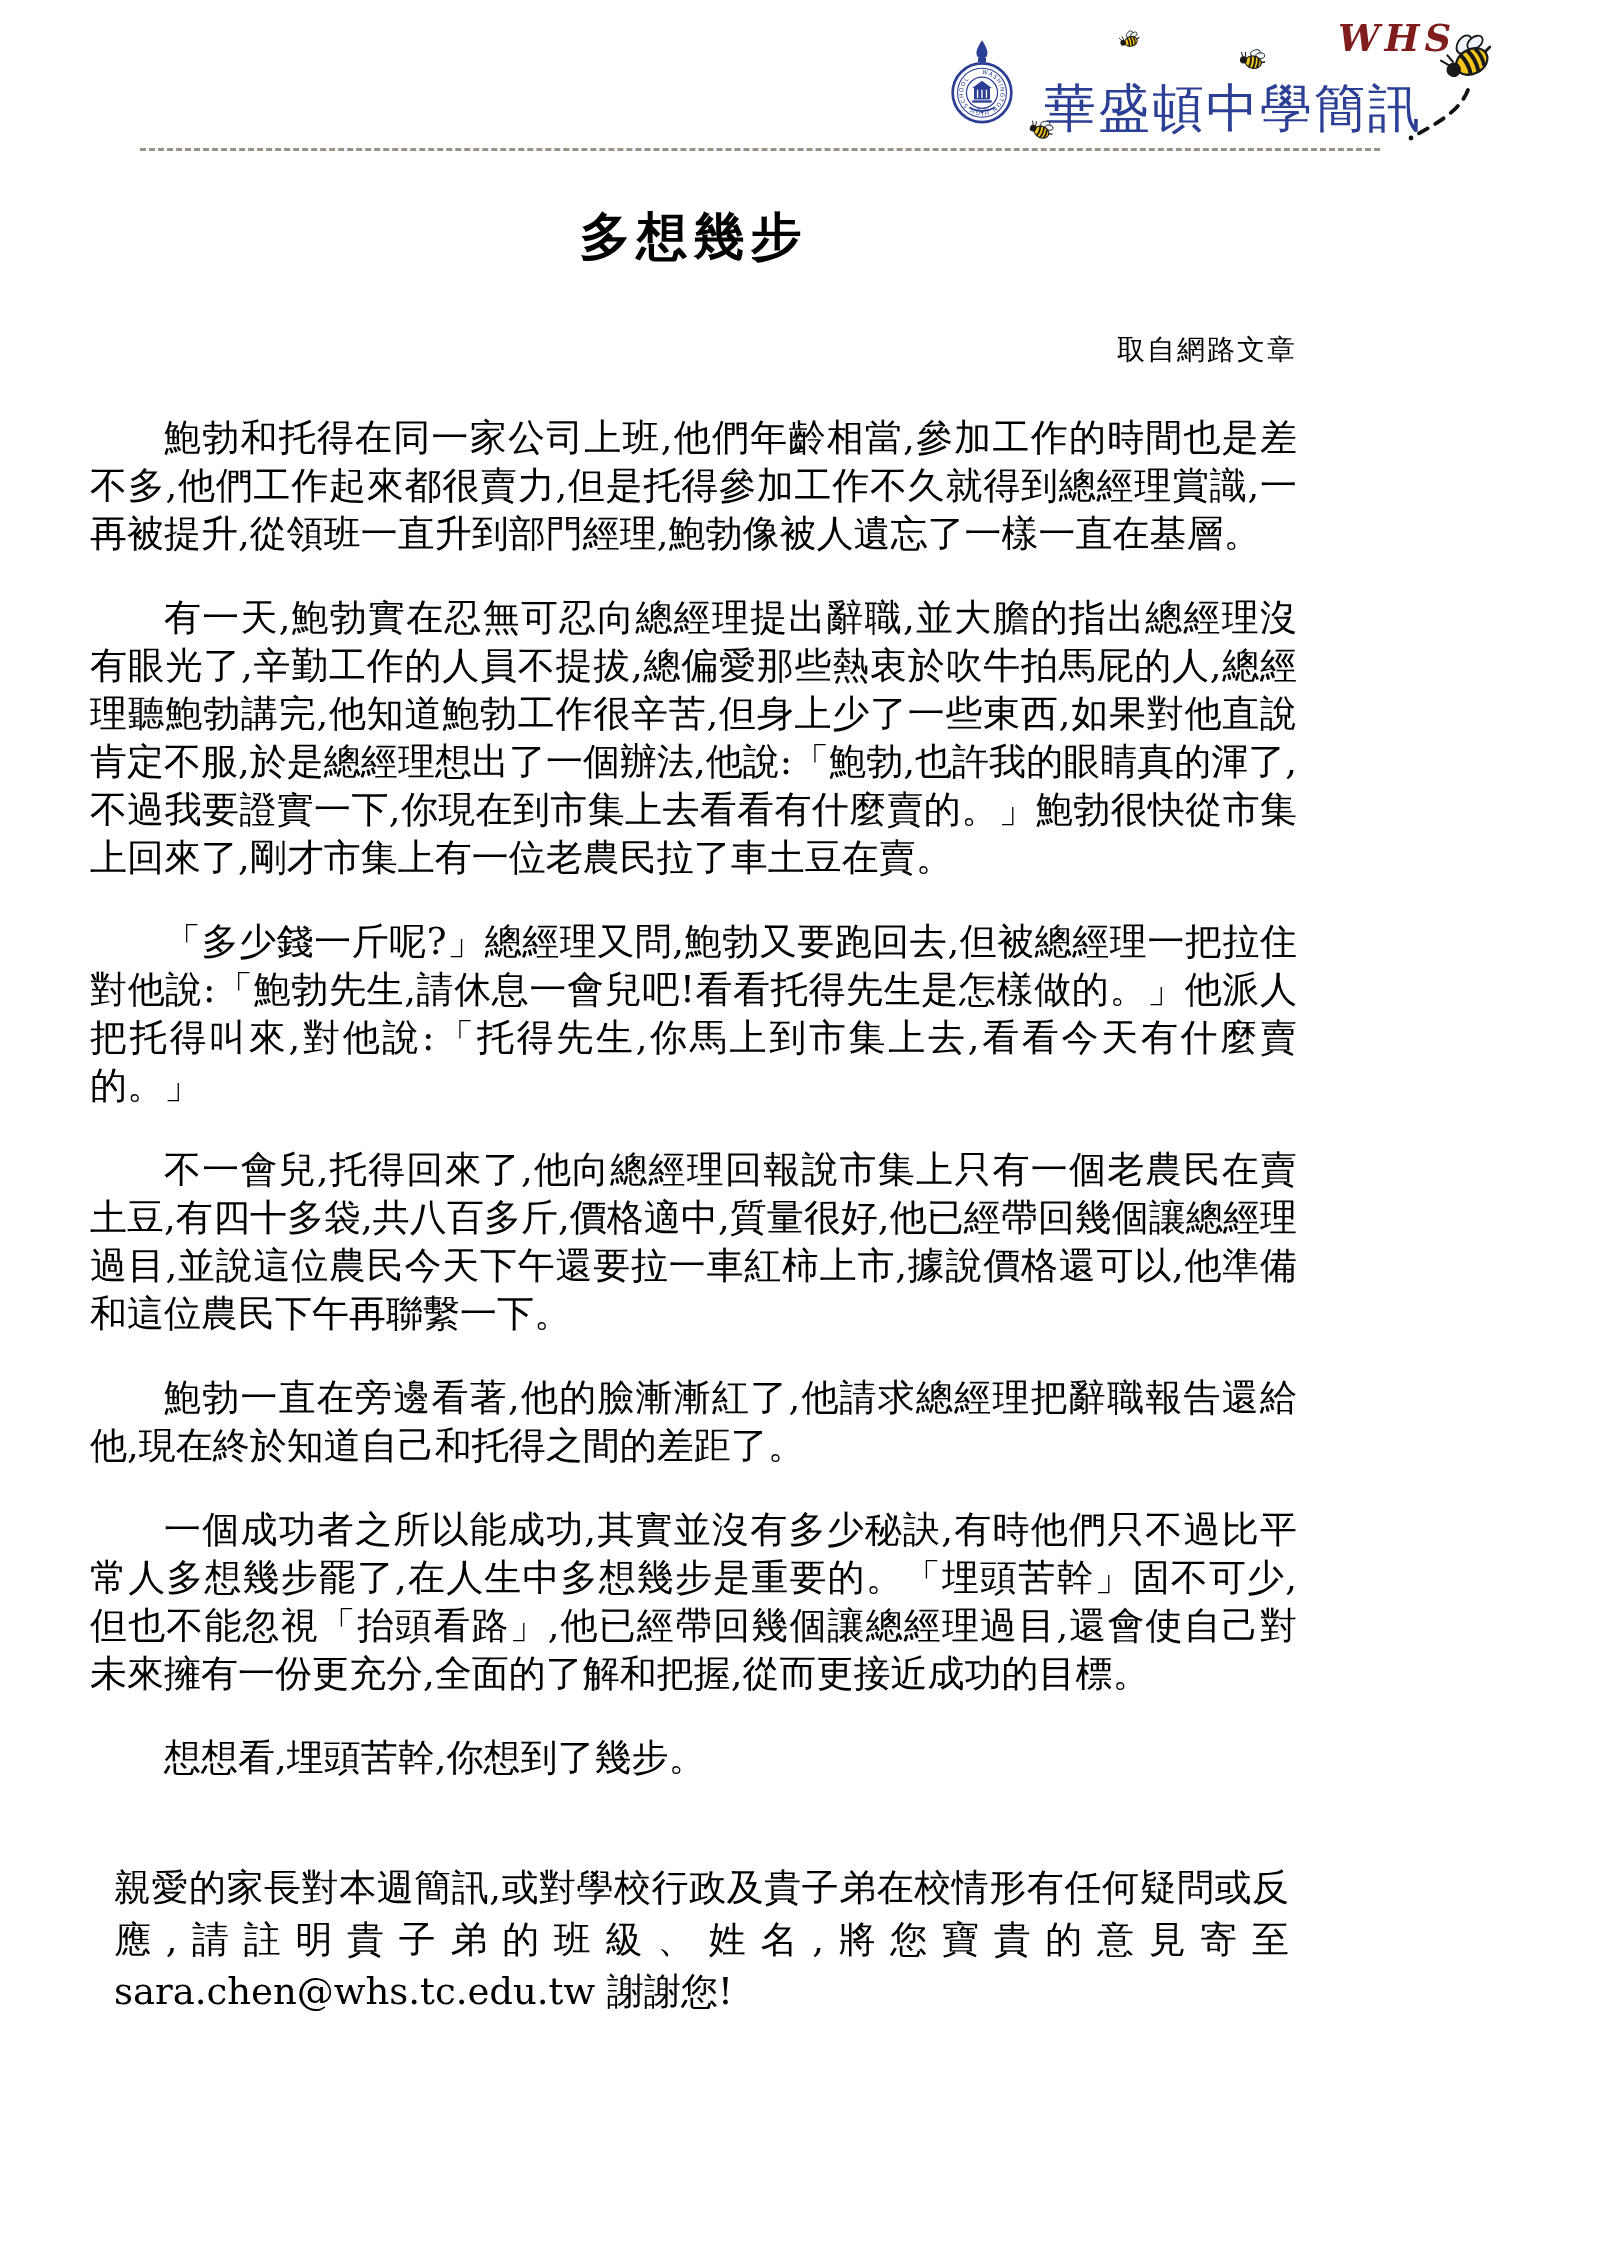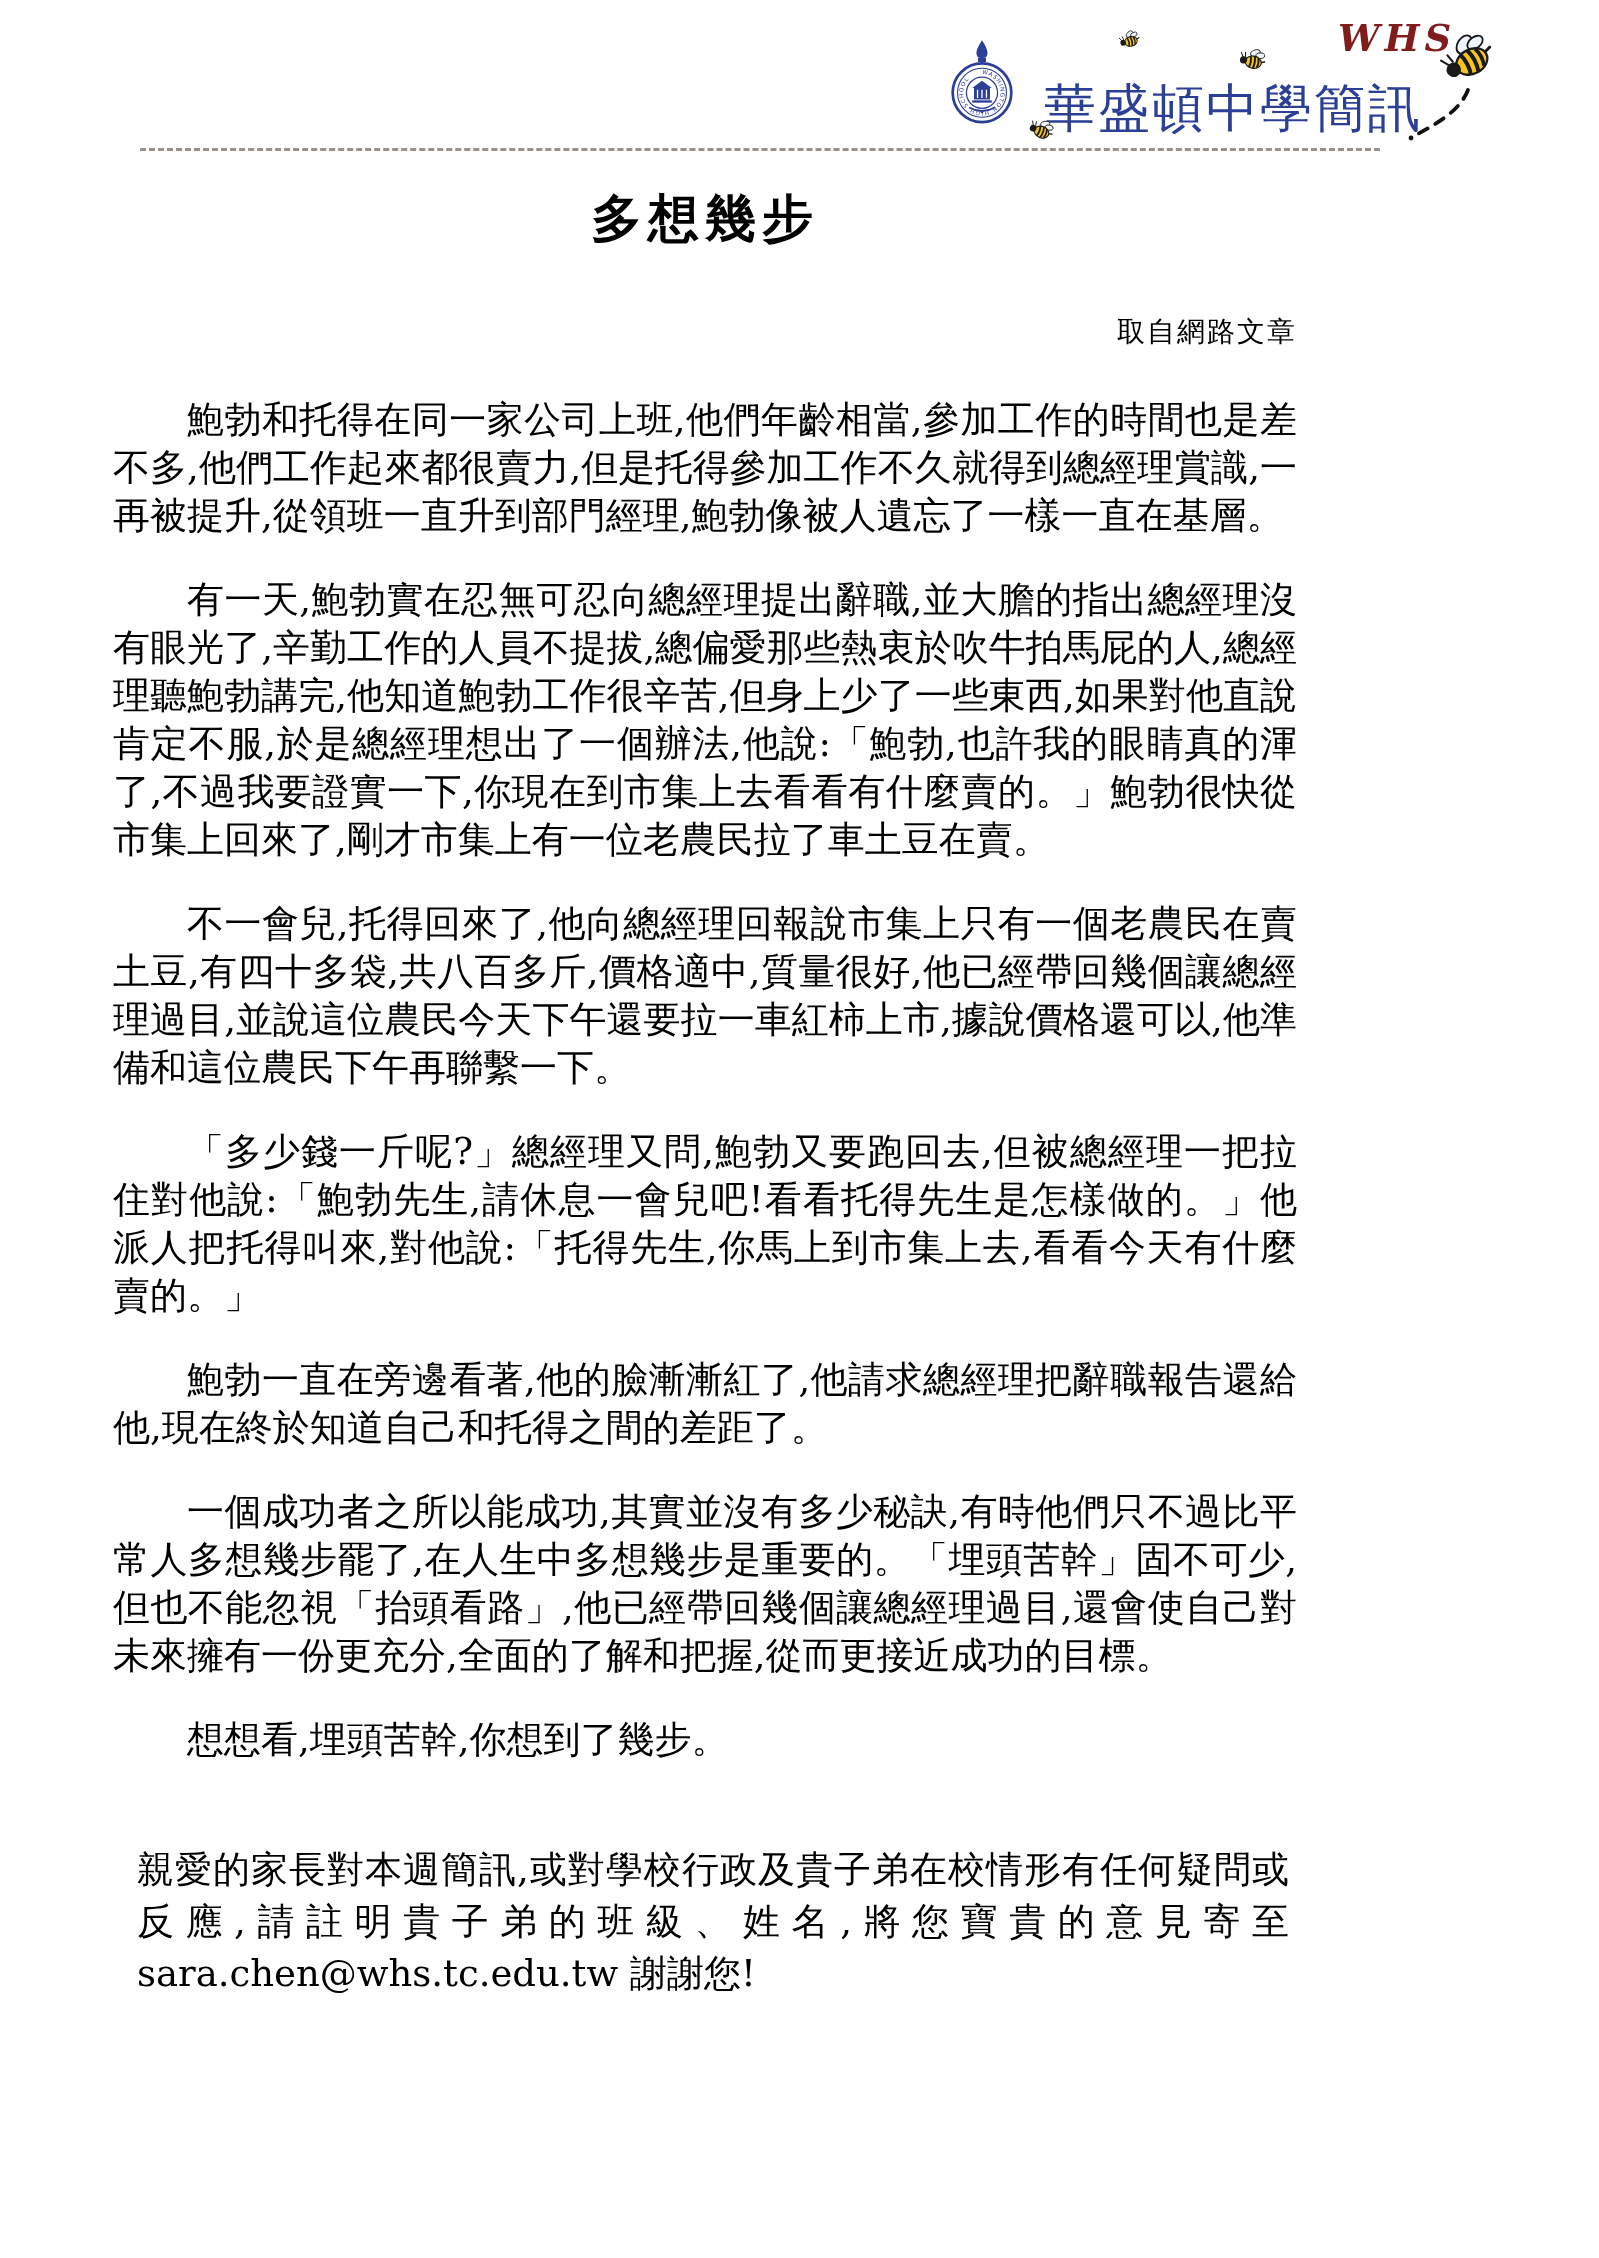--- a/index.html
+++ b/index.html
@@ -43,23 +43,23 @@
   .bee-trail   { position: absolute; left: 1406px; top: 86px; width: 70px; height: 62px; }
 
   .separator {
     position: absolute; left: 140px; top: 148px;
     width: 1240px; height: 0;
     border-top: 3px dashed #9b9186;
   }
 
   
   .content {
-    position: absolute; top: 144px; left: 0;
+    position: absolute; top: 162px; left: 0;
     width: 1401px; box-sizing: border-box;
-    padding: 0 104px 0 113px;
+    padding: 0 104px 0 90px;
   }
   .article-title {
     margin: 46px 0 0 0;
     text-align: center;
     font-size: 51px; line-height: 56px;
     font-weight: 700; letter-spacing: 6px;
   }
   .attribution {
     margin-top: 64px;
     text-align: right;
@@ -153,22 +153,22 @@
 
   <div class="content">
 
     <h1 class="article-title">多想幾步</h1>
 
     <div class="attribution">取自網路文章</div>
 
     <div class="article">
       <p class="first">鮑勃和托得在同一家公司上班,他們年齡相當,參加工作的時間也是差不多,他們工作起來都很賣力,但是托得參加工作不久就得到總經理賞識,一再被提升,從領班一直升到部門經理,鮑勃像被人遺忘了一樣一直在基層。</p>
       <p>有一天,鮑勃實在忍無可忍向總經理提出辭職,並大膽的指出總經理沒有眼光了,辛勤工作的人員不提拔,總偏愛那些熱衷於吹牛拍馬屁的人,總經理聽鮑勃講完,他知道鮑勃工作很辛苦,但身上少了一些東西,如果對他直說肯定不服,於是總經理想出了一個辦法,他說:「鮑勃,也許我的眼睛真的渾了,不過我要證實一下,你現在到市集上去看看有什麼賣的。」鮑勃很快從市集上回來了,剛才市集上有一位老農民拉了車土豆在賣。</p>
+      <p>「多少錢一斤呢?」總經理又問,鮑勃又要跑回去,但被總經理一把拉住對他說:「鮑勃先生,請休息一會兒吧!看看托得先生是怎樣做的。」他派人把托得叫來,對他說:「托得先生,你馬上到市集上去,看看今天有什麼賣的。」</p>
       <p>不一會兒,托得回來了,他向總經理回報說市集上只有一個老農民在賣土豆,有四十多袋,共八百多斤,價格適中,質量很好,他已經帶回幾個讓總經理過目,並說這位農民今天下午還要拉一車紅柿上市,據說價格還可以,他準備和這位農民下午再聯繫一下。</p>
-      <p>「多少錢一斤呢?」總經理又問,鮑勃又要跑回去,但被總經理一把拉住對他說:「鮑勃先生,請休息一會兒吧!看看托得先生是怎樣做的。」他派人把托得叫來,對他說:「托得先生,你馬上到市集上去,看看今天有什麼賣的。」</p>
       <p>鮑勃一直在旁邊看著,他的臉漸漸紅了,他請求總經理把辭職報告還給他,現在終於知道自己和托得之間的差距了。</p>
       <p>一個成功者之所以能成功,其實並沒有多少秘訣,有時他們只不過比平常人多想幾步罷了,在人生中多想幾步是重要的。「埋頭苦幹」固不可少,但也不能忽視「抬頭看路」,他已經帶回幾個讓總經理過目,還會使自己對未來擁有一份更充分,全面的了解和把握,從而更接近成功的目標。</p>
       <p>想想看,埋頭苦幹,你想到了幾步。</p>
     </div>
 
     <div class="footer-note">親愛的家長對本週簡訊,或對學校行政及貴子弟在校情形有任何疑問或反應,請註明貴子弟的班級、姓名,將您寶貴的意見寄至sara.chen@whs.tc.edu.tw 謝謝您!</div>
 
   </div>
 
 </div>

